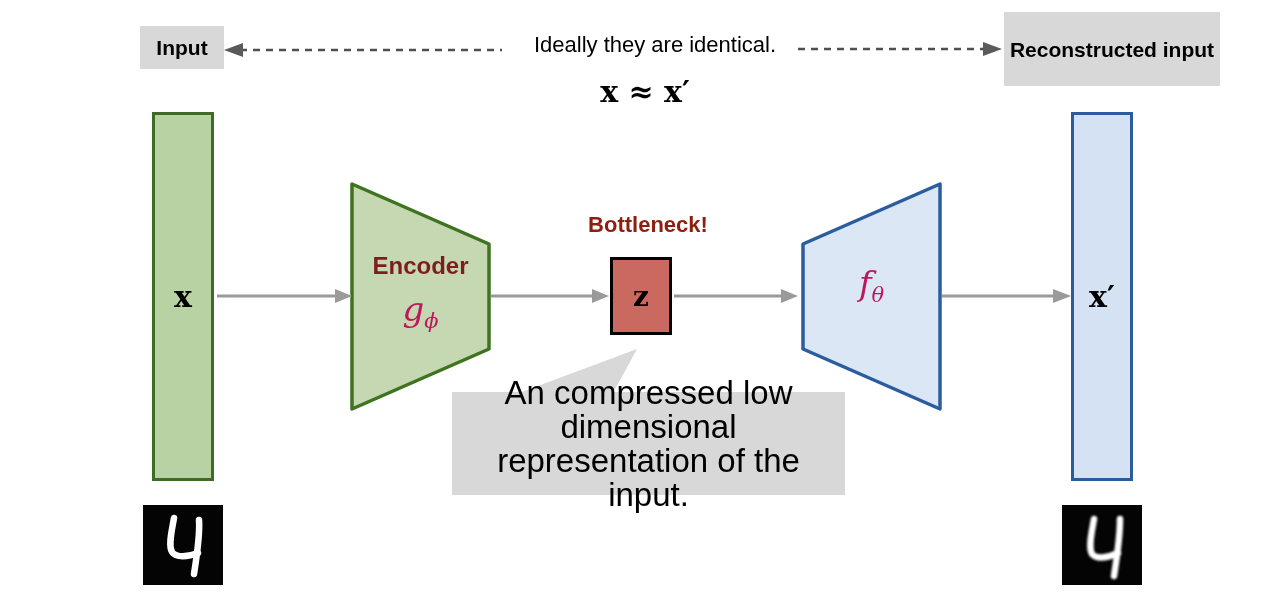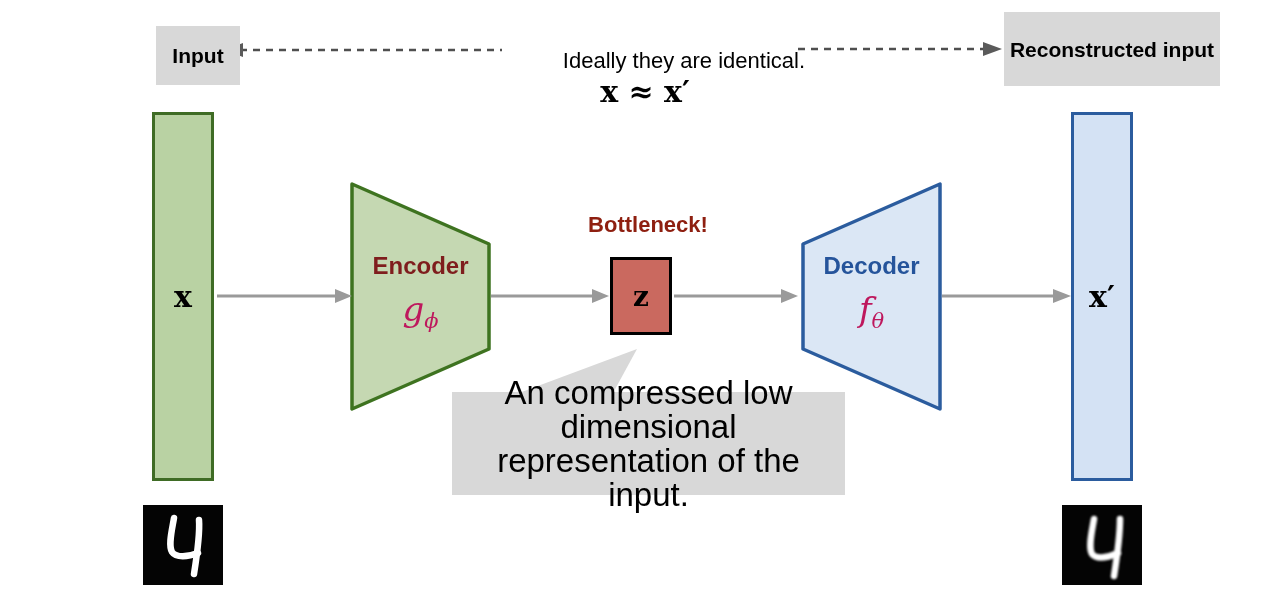--- a/index.html
+++ b/index.html
@@ -128,29 +128,29 @@
     <g>
       <line x1="674" y1="296" x2="781" y2="296" stroke="#9a9a9a" stroke-width="3"></line>
       <polygon points="781,289 781,303 798,296" fill="#9a9a9a"></polygon>
     </g>
     <g>
       <line x1="942" y1="296" x2="1053" y2="296" stroke="#9a9a9a" stroke-width="3"></line>
       <polygon points="1053,289 1053,303 1071,296" fill="#9a9a9a"></polygon>
     </g>
   </svg>
 
-  <div class="abs gray-box" style="left:156px; top:26px; width:84px; height:59px;align-items:center;">
+  <div class="abs gray-box" style="left:140px; top:26px; width:84px; height:43px;align-items:center;">
     <span>Input</span>
   </div>
 
   <div class="abs gray-box" style="left:1004px; top:12px; width:216px; height:74px;">
     <span>Reconstructed input</span>
   </div>
 
-  <div class="abs note-text" style="left:505px; top:48px; width:300px;text-align:right;">Ideally they are identical.</div>
+  <div class="abs note-text" style="left:505px; top:32px; width:300px;">Ideally they are identical.</div>
 
   <div class="abs math formula" style="left:565px; top:74px; width:160px;">x ≈ x′</div>
 
   <div class="abs vector-rect green" style="left:152px; top:112px; width:62px; height:369px;">
     <span>x</span>
   </div>
 
   <div class="abs shape-label" style="left:352px; top:253px; width:137px;">
     <div class="shape-title green">Encoder</div>
     <div class="shape-math">
@@ -158,21 +158,20 @@
     </div>
   </div>
 
   <div class="abs warning-text" style="left:578px; top:212px; width:140px;">Bottleneck!</div>
 
   <div class="abs latent-box" style="left:610px; top:257px; width:62px; height:78px;">
     <span>z</span>
   </div>
 
   <div class="abs shape-label" style="left:803px; top:253px; width:137px;">
-    <div class="shape-title blue">Decoder</div>
     <div class="shape-math">
       <span>f</span><span class="sub">θ</span>
     </div>
   </div>
 
   <div class="abs vector-rect blue" style="left:1071px; top:112px; width:62px; height:369px;">
     <span>x′</span>
   </div>
 
   <div class="abs callout-box" style="left:452px; top:392px; width:393px; height:103px;">

